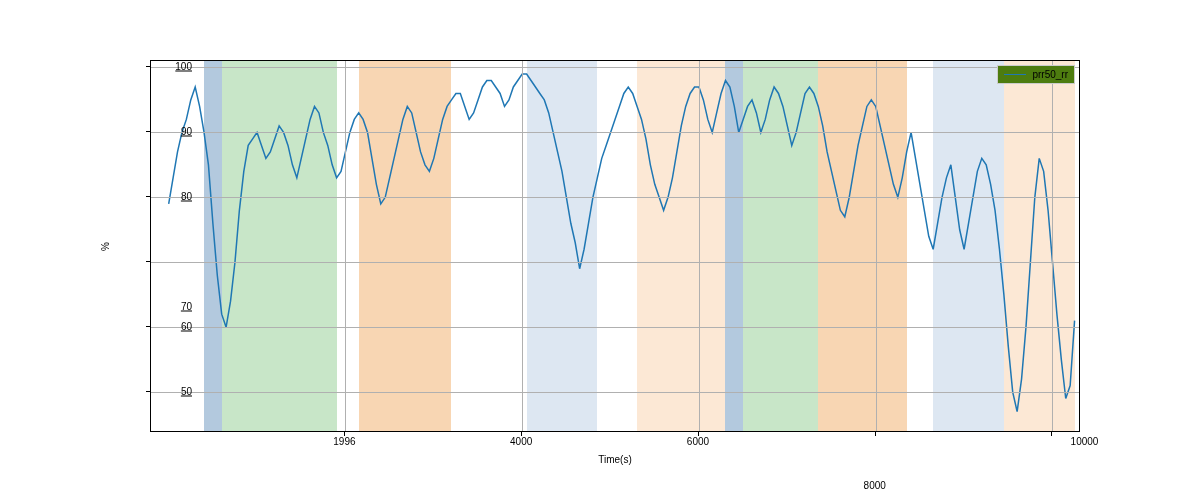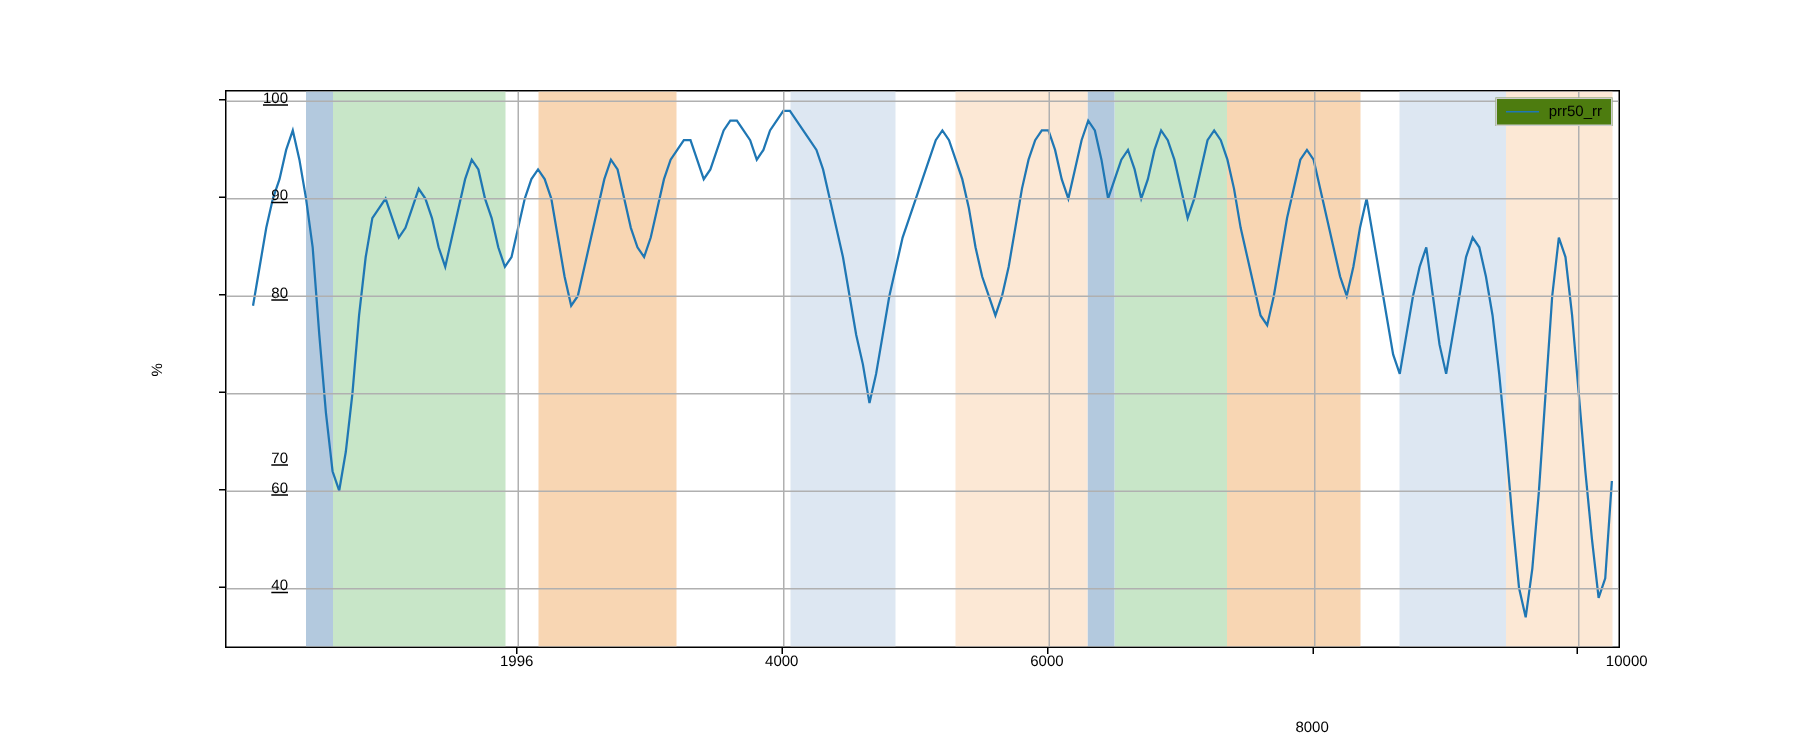--- a/index.html
+++ b/index.html
@@ -154,35 +154,36 @@
       <div class="grid-line-h" style="top: 266.14px;"></div>
       <div class="grid-line-h" style="top: 201.228px;"></div>
       <div class="grid-line-h" style="top: 136.316px;"></div>
       <div class="grid-line-h" style="top: 71.4035px;"></div>
       <div class="grid-line-h" style="top: 6.49123px;"></div>
       <div class="legend">
       <div class="legend-line"></div>
       <span>prr50_rr</span>
     </div>
     </div>
+  <div class="xlabel">Time(s)</div>
   <div class="ylabel">
       <span>%</span>
     </div>
 <div class="tick-mark-x" style="left: 344.438px;"></div>
     <div class="tick-x" style="left: 344.438px;">1996</div>
     <div class="tick-mark-x" style="left: 521.2px;"></div>
     <div class="tick-x" style="left: 521.2px;">4000</div>
     <div class="tick-mark-x" style="left: 697.962px;"></div>
     <div class="tick-x" style="left: 697.962px;">6000</div>
     <div class="tick-mark-x" style="left: 874.724px;"></div>
     <div class="tick-x" style="left: 874.724px; margin-top: 44px;">8000</div>
     <div class="tick-mark-x" style="left: 1051.49px;"></div>
     <div class="tick-x" style="left: 1051.49px; margin-left: 33px;">10000</div>
     <div class="tick-mark-y" style="top: 391.053px;"></div>
-    <div class="tick-y" style="top: 391.053px;">40</div>
+    <div class="tick-y" style="top: 391.053px;">50</div>
     <div class="tick-mark-y" style="top: 326.14px;"></div>
     <div class="tick-y" style="top: 326.14px;">60</div>
     <div class="tick-mark-y" style="top: 261.228px;"></div>
     <div class="tick-y" style="top: 261.228px; margin-top: 45px;">70</div>
     <div class="tick-mark-y" style="top: 196.316px;"></div>
     <div class="tick-y" style="top: 196.316px;">80</div>
     <div class="tick-mark-y" style="top: 131.404px;"></div>
     <div class="tick-y" style="top: 131.404px;">90</div>
     <div class="tick-mark-y" style="top: 66.4912px;"></div>
     <div class="tick-y" style="top: 66.4912px;">100</div>

